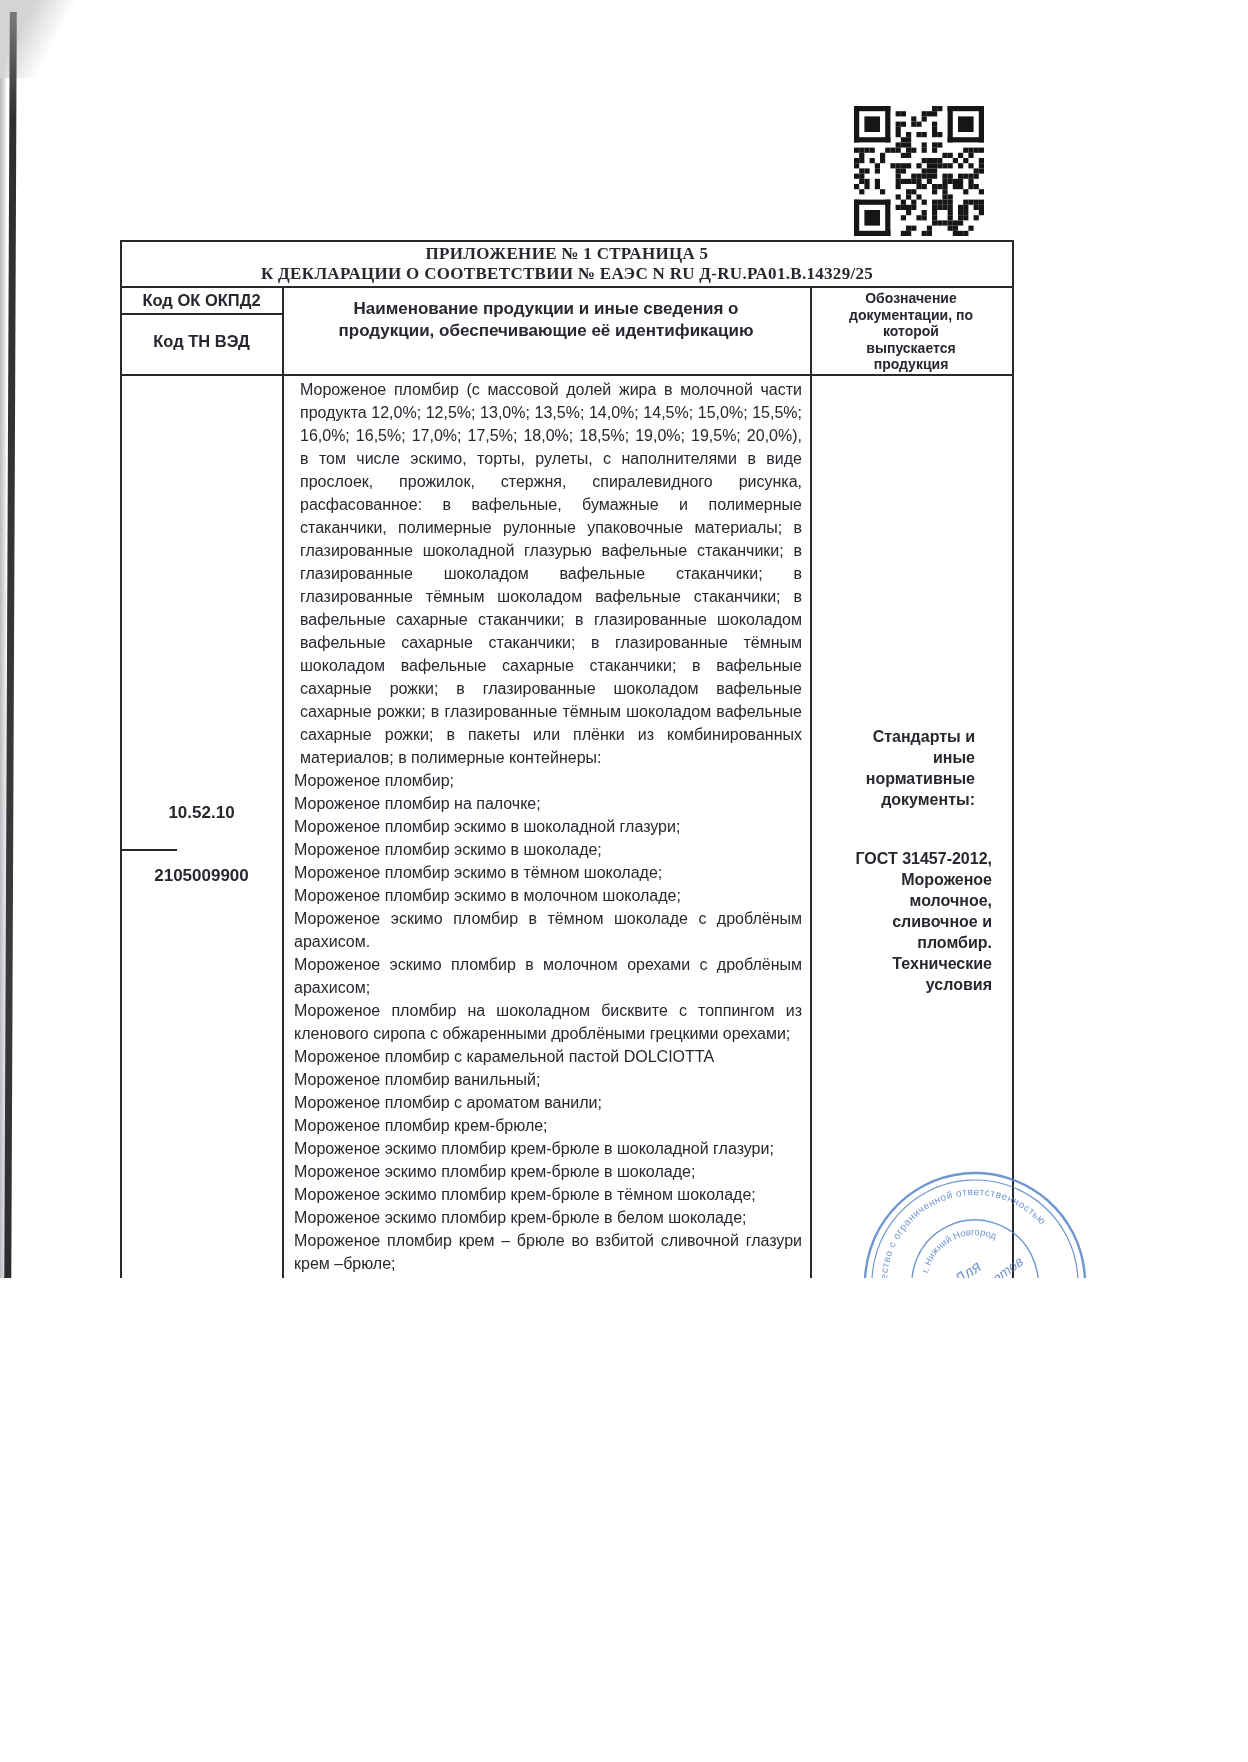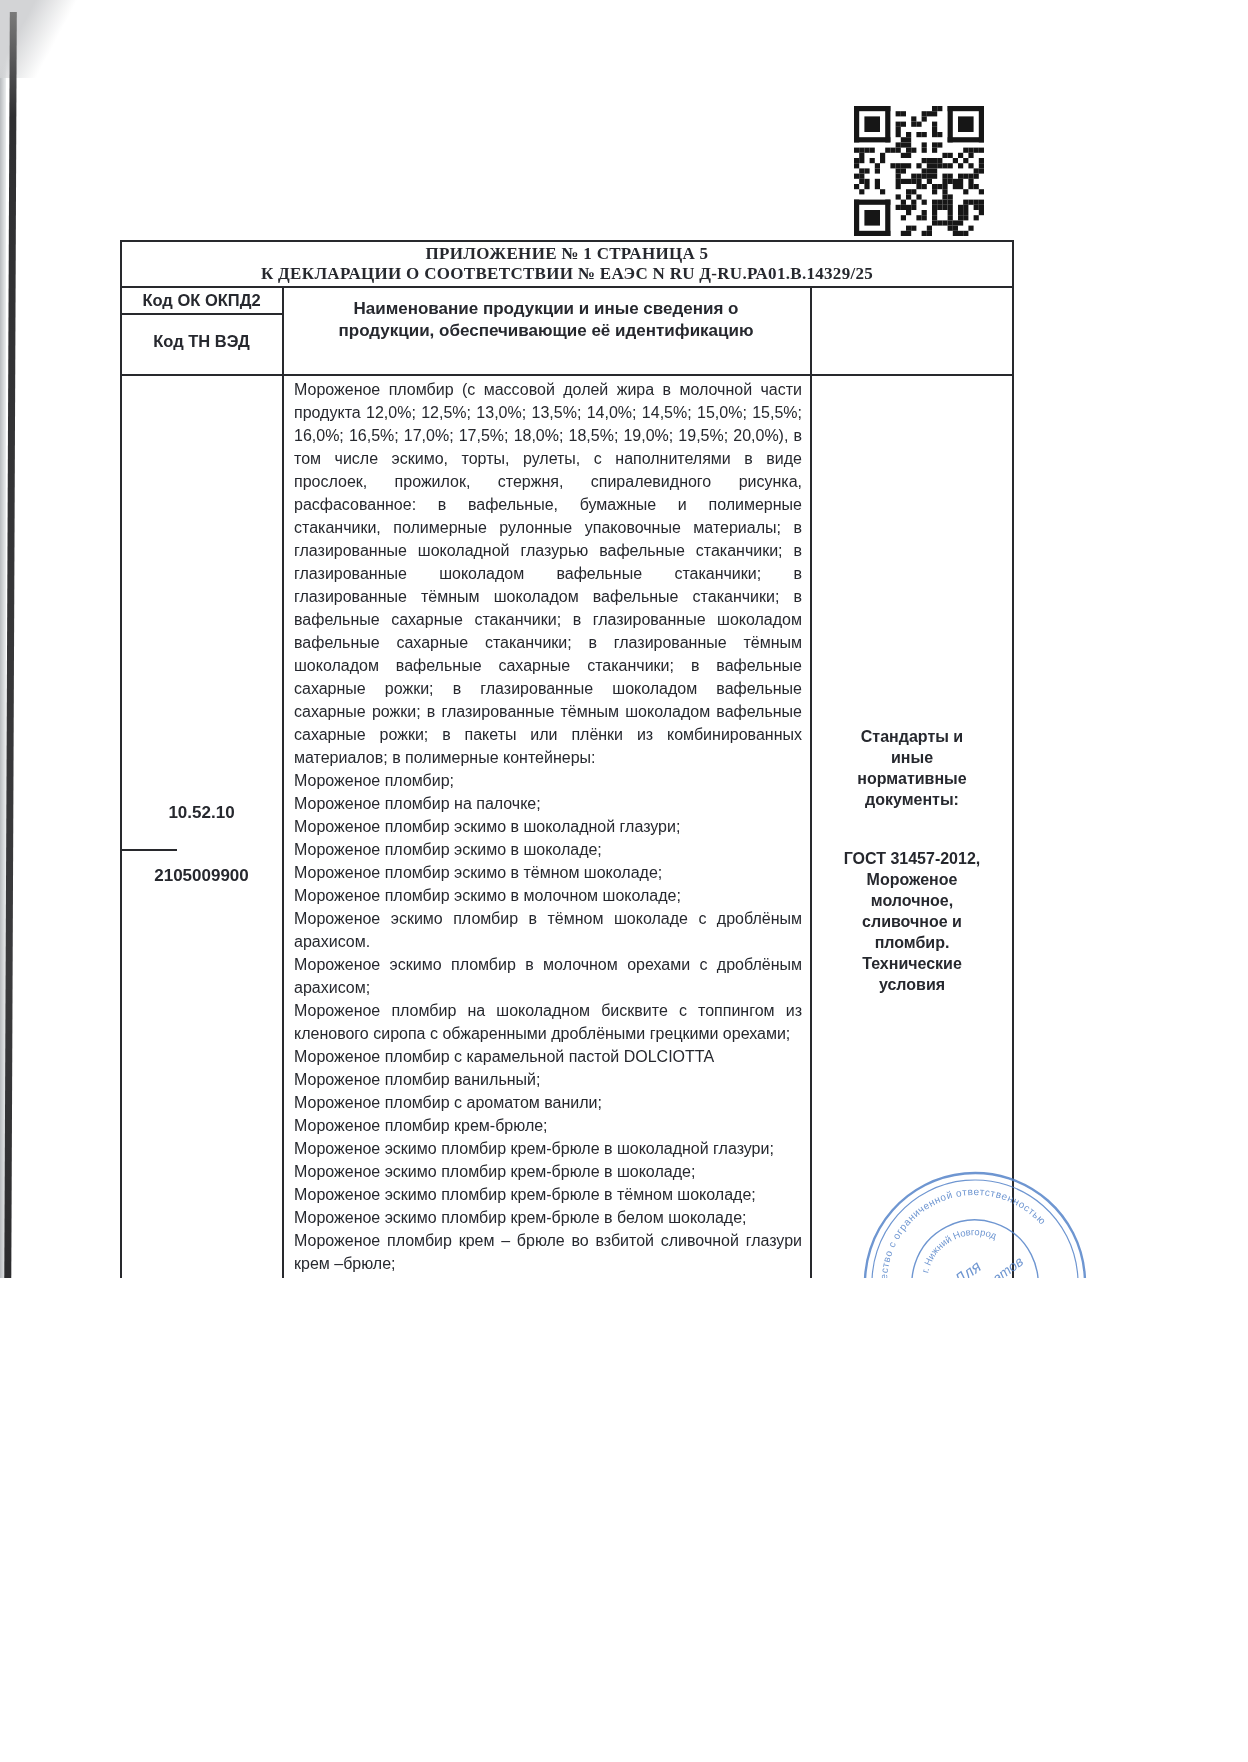--- a/index.html
+++ b/index.html
@@ -15,30 +15,30 @@
              background:linear-gradient(118deg,#d3d4d6 22%,rgba(255,255,255,0) 48%);}
   .scan-corner-bl{left:0;top:1650px;width:80px;height:112px;
              background:linear-gradient(55deg,#dcdddf 15%,rgba(255,255,255,0) 60%);}
   
   .line{position:absolute;background:#28292d;}
   .hline{height:2px;}
   .vline{width:2px;}
   
   .serifb{font-family:"Liberation Serif",serif;font-weight:bold;}
   .center{text-align:center;}
-  .justify{text-align:justify;}
+  .justify{text-align:justify;margin-left:6px;}
   .b{font-weight:bold;}
   .title-box{left:122px;top:244px;width:890px;font-size:17px;line-height:20px;letter-spacing:.3px;}
   .hdr-c1{left:120px;width:163px;font-size:16.5px;}
   .hdr-c2{left:326px;top:298px;width:440px;font-size:17px;line-height:22px;}
   .hdr-c3{left:841px;top:290px;width:140px;font-size:14px;line-height:16.5px;}
   .body-c2{left:294px;top:378px;width:508px;font-size:16px;line-height:23px;}
   .item{text-align:justify;}
   .code{left:120px;width:163px;font-size:17px;}
-  .docs-block{left:818px;top:726px;width:188px;font-size:16px;line-height:21px;font-weight:bold;}
+  .docs-block{left:818px;top:726px;width:188px;font-size:16px;line-height:21px;font-weight:bold;text-align:right;}
   .approver{left:166px;top:1360px;width:800px;font-size:17px;line-height:24px;font-weight:bold;text-align:center;}
   .mp{left:91px;top:1424px;font-size:18px;font-weight:bold;}
   .director{left:505px;top:1425px;font-size:18px;font-weight:bold;margin-left:17px;}
   .stamp{pointer-events:none;}
   svg text{font-family:"Liberation Sans",sans-serif;}
 </style>
 </head>
 <body>
 
 <div class="page">
@@ -277,20 +277,21 @@
   <div class="line hline" style="left:121px;top:849px;width:56px"></div>
 
   <div class="abs title-box serifb center">
     <div>ПРИЛОЖЕНИЕ № 1 СТРАНИЦА 5</div>
     <div>К ДЕКЛАРАЦИИ О СООТВЕТСТВИИ № ЕАЭС N RU Д-RU.РА01.В.14329/25</div>
   </div>
 
   <div class="abs hdr-c1 b center" style="top:291px">Код ОК ОКПД2</div>
   <div class="abs hdr-c1 b center" style="top:332px">Код ТН ВЭД</div>
   <div class="abs hdr-c2 b center">Наименование продукции и иные сведения о продукции, обеспечивающие её идентификацию</div>
+  <div class="abs hdr-c3 b center">Обозначение документации, по которой выпускается продукция</div>
 
   <div class="abs code b center" style="top:803px">10.52.10</div>
   <div class="abs code b center" style="top:866px">2105009900</div>
 
   <div class="abs body-c2">
     <div class="justify">Мороженое пломбир (с массовой долей жира в молочной части продукта 12,0%; 12,5%; 13,0%; 13,5%; 14,0%; 14,5%; 15,0%; 15,5%; 16,0%; 16,5%; 17,0%; 17,5%; 18,0%; 18,5%; 19,0%; 19,5%; 20,0%), в том числе эскимо, торты, рулеты, с наполнителями в виде прослоек, прожилок, стержня, спиралевидного рисунка, расфасованное: в вафельные, бумажные и полимерные стаканчики, полимерные рулонные упаковочные материалы; в глазированные шоколадной глазурью вафельные стаканчики; в глазированные шоколадом вафельные стаканчики; в глазированные тёмным шоколадом вафельные стаканчики; в вафельные сахарные стаканчики; в глазированные шоколадом вафельные сахарные стаканчики; в глазированные тёмным шоколадом вафельные сахарные стаканчики; в вафельные сахарные рожки; в глазированные шоколадом вафельные сахарные рожки; в глазированные тёмным шоколадом вафельные сахарные рожки; в пакеты или плёнки из комбинированных материалов; в полимерные контейнеры:</div>
     <div>
         <div class="item">Мороженое пломбир;</div>
         <div class="item">Мороженое пломбир на палочке;</div>
         <div class="item">Мороженое пломбир эскимо в шоколадной глазури;</div>

